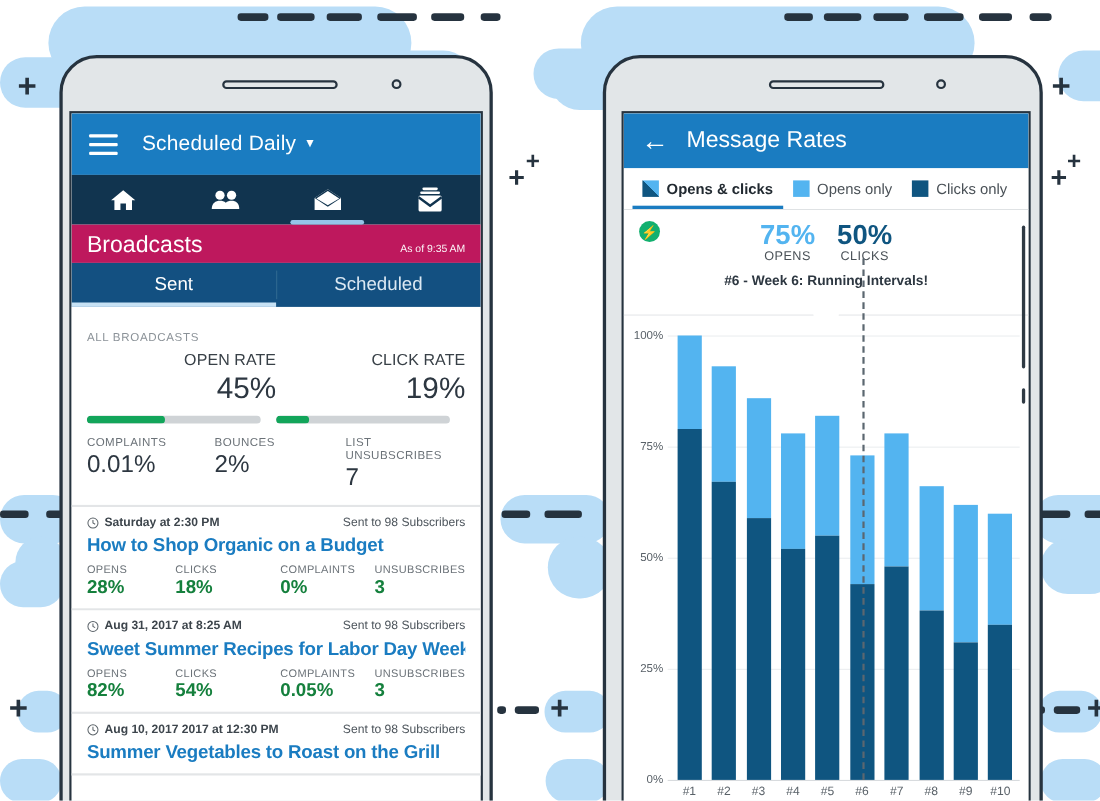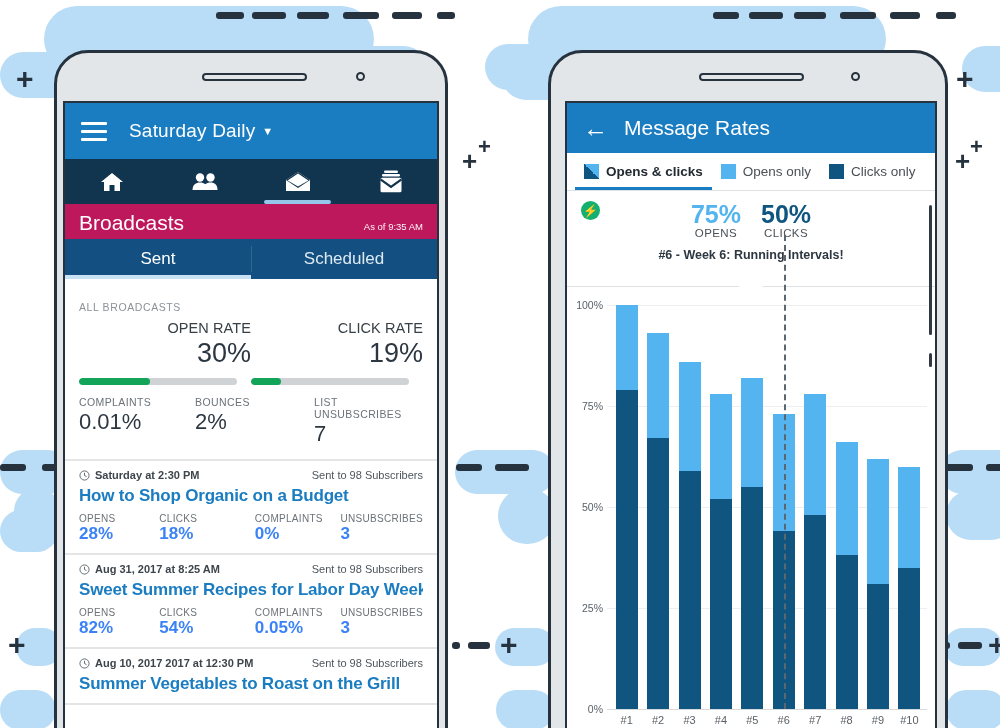--- a/index.html
+++ b/index.html
@@ -85,21 +85,21 @@
   .mini-value { font-size: 22px; color: #2d3741; margin-top: 1px; }
 
   .bcast { padding: 8px 14px 9px 14px; background: #fff; border-bottom: 2px solid #e3e5e7; }
   .bcast-top { display: flex; justify-content: space-between; align-items: center; }
   .bcast-when { font-size: 11px; color: #3d454c; font-weight: bold; display: flex; align-items: center; gap: 5px; }
   .bcast-sent { font-size: 11px; color: #4d555c; }
   .bcast-title { color: #1a7cc1; font-size: 17px; font-weight: bold; margin-top: 5px; letter-spacing: -.2px; white-space: nowrap; overflow: hidden; }
   .bcast-stats { display: flex; margin-top: 7px; }
   .bstat { }
   .bstat-label { font-size: 10px; color: #6b7278; letter-spacing: .3px; }
-  .bstat-value { font-size: 17px; color: #3b82f6; font-weight: bold; margin-top: 0px; }
+  .bstat-value { font-size: 17px; color: #15803d; font-weight: bold; margin-top: 0px; }
 
   
   .appbar2 { background: #1a7cc1; height: 50px; display: flex; align-items: center; padding: 0 16px; color: #fff; }
   .back-arrow { font-size: 25px; line-height: 1; cursor: pointer; }
   .appbar2 .t { font-size: 21px; margin-left: 16px; }
 
   .legend { height: 38px; background: #fff; display: flex; align-items: flex-start; padding: 0 8px; position: relative; border-bottom: 1px solid #dfe2e4; }
   .leg { display: flex; align-items: center; gap: 7px; padding: 0 9px; height: 100%; position: relative; cursor: pointer; }
   .leg .sw { width: 15px; height: 15px; }
   .leg .tx { font-size: 13.5px; color: #4a5157; }
@@ -206,21 +206,21 @@
     <div class="camera" style="left:299px; top:19px;"></div>
 
     <div class="screen" style="left:6px; top:48px; width:376px; height:648px;">
 
       <div class="appbar">
         <div class="hamburger">
             <i></i>
             <i></i>
             <i></i>
           </div>
-        <div class="app-title">Saturday Daily</div>
+        <div class="app-title">Scheduled Daily</div>
         <div class="caret-down">▼</div>
       </div>
 
       <div class="navbar">
         <div class="navitem">
           <svg width="24" height="22" viewBox="0 0 24 22">
             <path d="M12 2 L23 11 L20 11 L20 20 L14.5 20 L14.5 14 L9.5 14 L9.5 20 L4 20 L4 11 L1 11 Z" fill="#fff"></path>
           </svg>
         </div>
         <div class="navitem">
@@ -263,21 +263,21 @@
           <div class="sep"></div>
           <span>Scheduled</span>
         </div>
       </div>
 
       <div class="card rates">
         <div class="allbroadcasts">ALL BROADCASTS</div>
         <div class="rate-row">
           <div class="rate-col">
             <div class="rate-label">OPEN RATE</div>
-            <div class="rate-value">30%</div>
+            <div class="rate-value">45%</div>
             <div class="bar-track">
               <div class="bar-fill" style="width: 45%;"></div>
             </div>
           </div>
           <div class="rate-col">
             <div class="rate-label">CLICK RATE</div>
             <div class="rate-value">19%</div>
             <div class="bar-track">
               <div class="bar-fill" style="width: 19%;"></div>
             </div>

